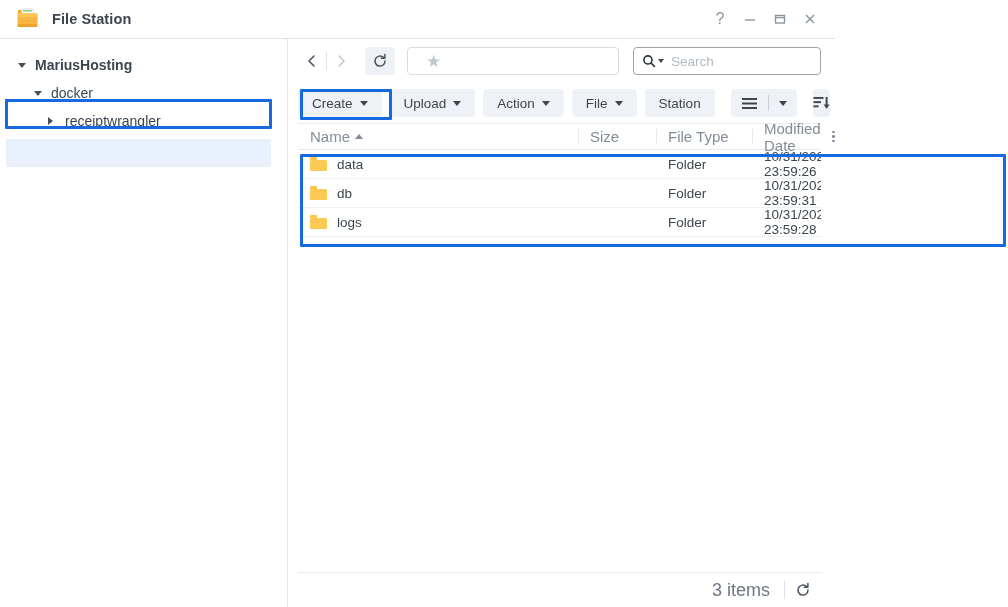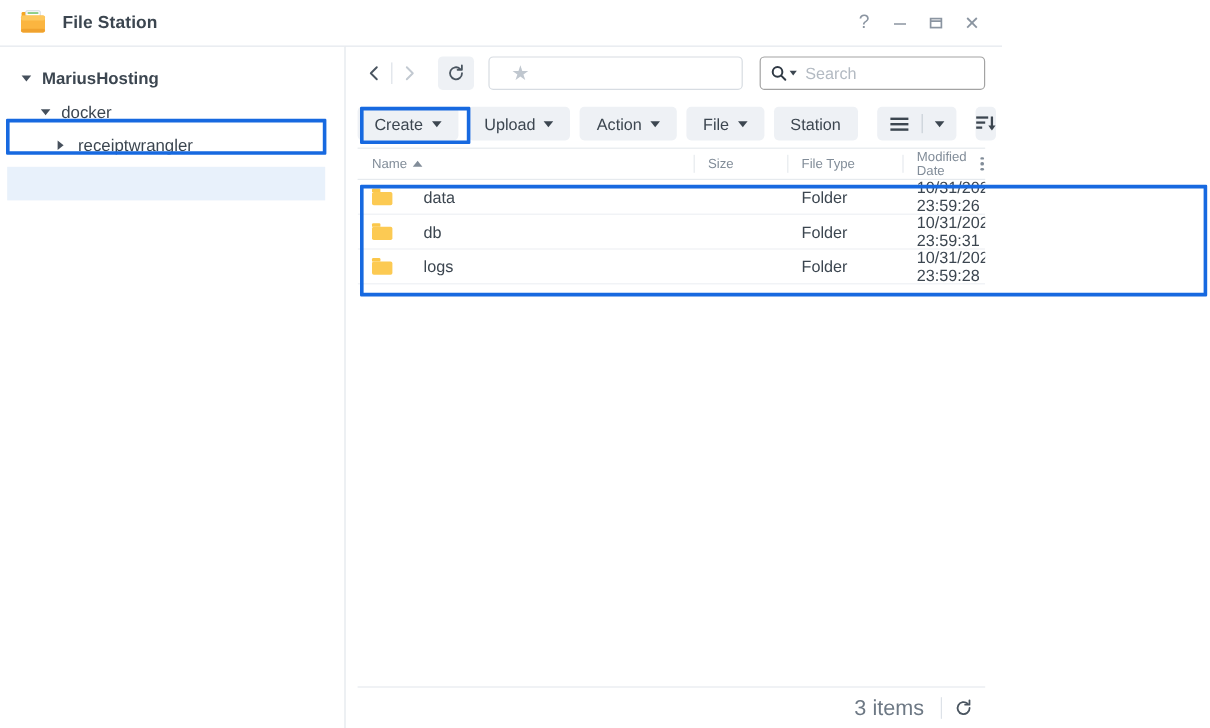--- a/index.html
+++ b/index.html
@@ -168,21 +168,21 @@
     display: flex; align-items: center; justify-content: center; margin-left: 8px;
   }
   #hl-create { left: 300px; top: 89px; width: 92px; height: 31px; }
 
   
   .list-header {
     height: 27px; flex: 0 0 27px;
     display: flex; align-items: center;
     border-top: 1px solid #e6eaee;
     border-bottom: 1px solid #e6eaee;
-    font-size: 11px; color: #828d99;
+    font-size: 15px; color: #828d99;
     margin: 0 14px 0 10px;
     position: relative;
   }
   .col { padding-left: 12px; display: flex; align-items: center; gap: 5px; position: relative; height: 100%; }
   .col + .col::before {
     content: ""; position: absolute; left: 0; top: 5px; bottom: 5px; width: 1px; background: #e6eaee;
   }
   .col-name { width: 280px; flex: 0 0 280px; }
   .col-size { width: 78px; flex: 0 0 78px; }
   .col-type { width: 96px; flex: 0 0 96px; }
@@ -194,21 +194,21 @@
 
   
   .list-body { flex: 1 1 auto; overflow: hidden; margin: 0 14px 0 10px; position: relative; }
   .row {
     height: 29px;
     display: flex; align-items: center;
     font-size: 13.5px; color: #3c4650;
     border-bottom: 1px solid #eef1f4;
   }
   .row .cell { padding-left: 12px; display: flex; align-items: center; height: 100%; }
-  .row .cell.col-name { gap: 26px; }
+  .row .cell.col-name { gap: 10px; }
   .folder-ico { width: 17px; height: 14px; position: relative; flex: 0 0 17px; }
   .folder-ico .tab { position: absolute; left: 0; top: 0; width: 7px; height: 3px; background: #fbc74a; border-radius: 1px 1px 0 0; }
   .folder-ico .bd { position: absolute; left: 0; top: 2.5px; width: 17px; height: 11.5px; background: #fcca53; border-radius: 1.5px; }
 
   #hl-list { left: 300px; top: 154px; width: 706px; height: 93px; }
 
   
   .statusbar {
     height: 35px; flex: 0 0 35px;
     display: flex; align-items: center; justify-content: flex-end;

